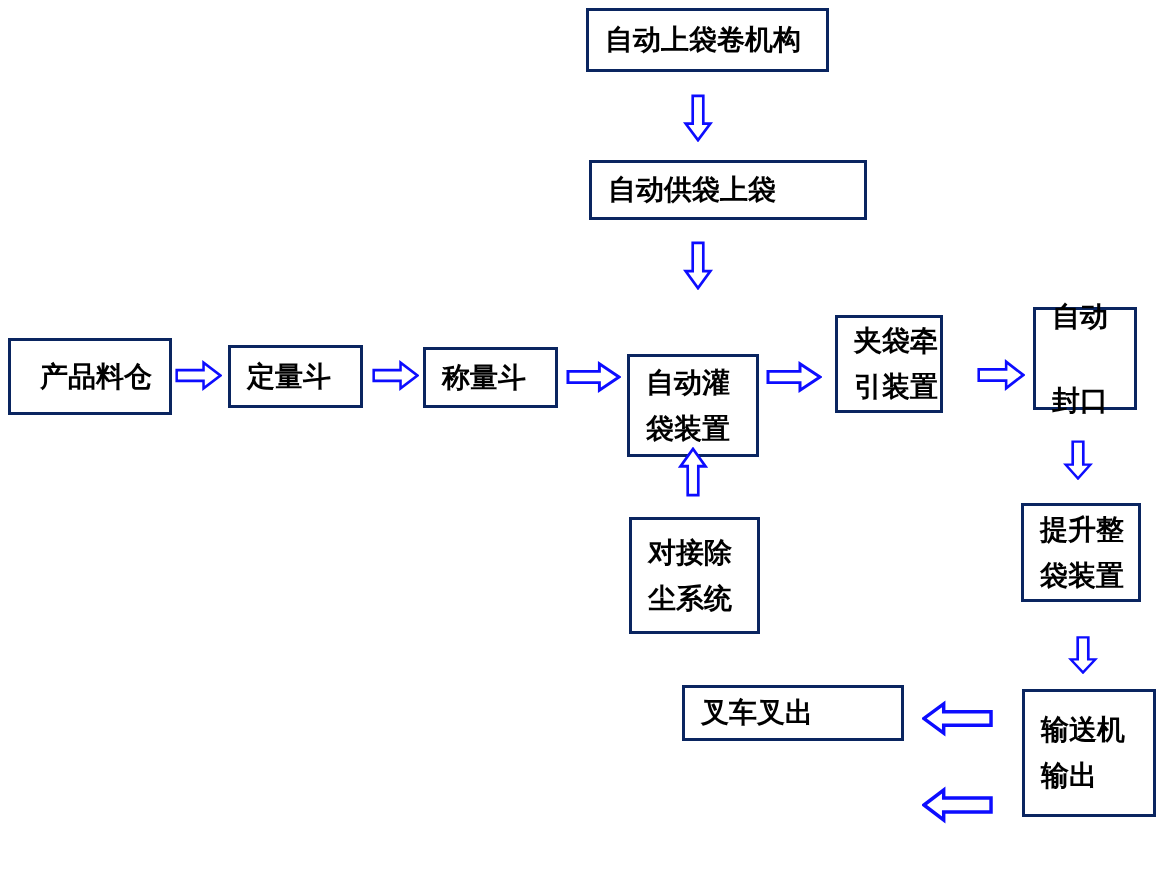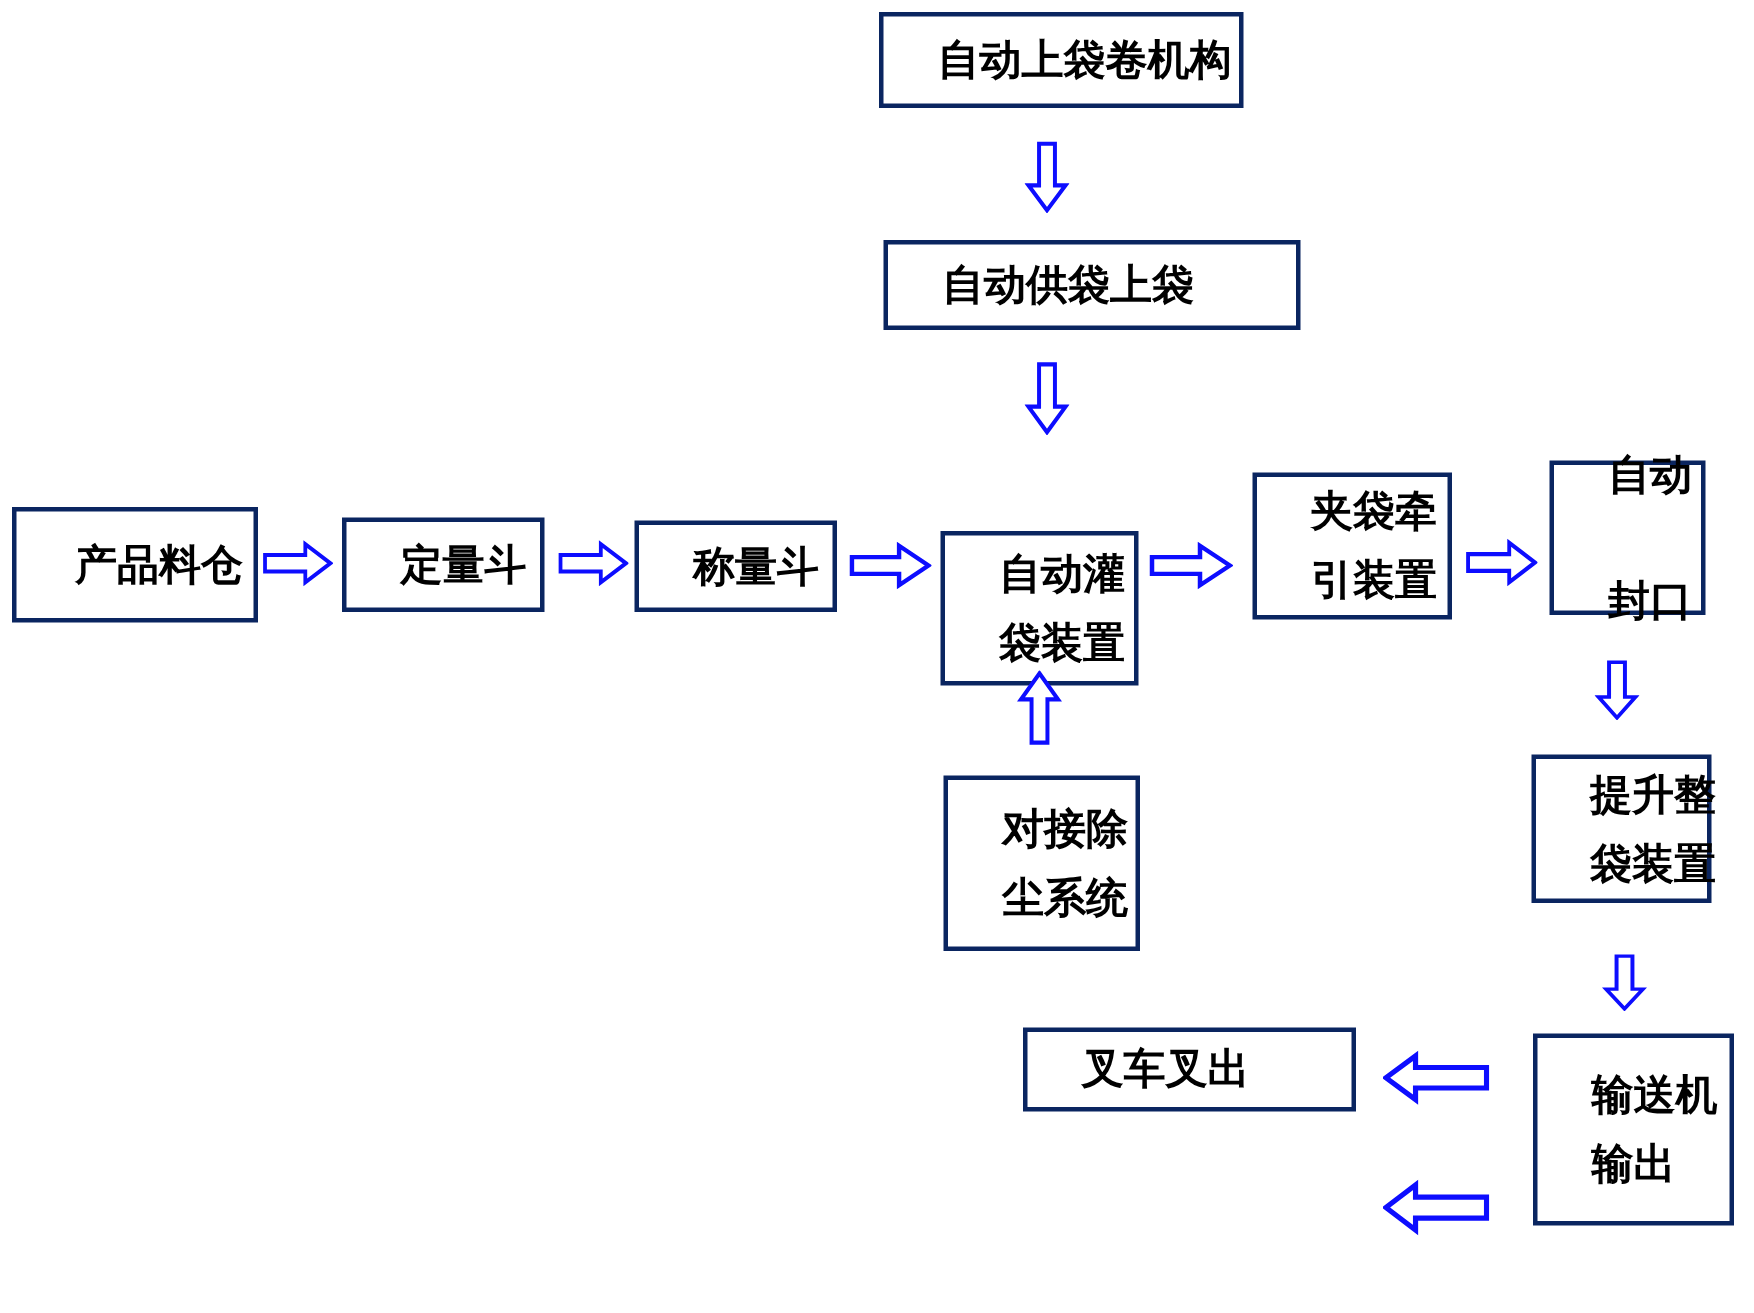--- a/index.html
+++ b/index.html
@@ -18,41 +18,41 @@
   }
   .node{
     position:absolute;
     box-sizing:border-box;
     border:3.5px solid var(--border);
     background:var(--bg);
     display:flex;
     flex-direction:column;
     justify-content:center;
     align-items:flex-start;
-    padding-left:36px;
+    padding-left:16px;
     padding-right:4px;
     font-size:28px;
     font-weight:bold;
     color:var(--text);
     line-height:46px;
     white-space:nowrap;
   }
   .arrow{position:absolute;}
   .arrow svg{display:block;width:100%;height:100%;}
   .arrow polygon{fill:#ffffff;stroke:var(--arrow);stroke-width:3;stroke-linejoin:miter;}
   .arrow.big polygon{stroke-width:3.5;}
 
   
   #n-bag_roll {left:586px;top:8px;  width:243px;height:64px;}
   #n-bag_feed {left:589px;top:160px;width:278px;height:60px;}
   #n-silo     {left:8px;  top:338px;width:164px;height:77px;align-items:center;}
   #n-dosing   {left:228px;top:345px;width:135px;height:63px;}
   #n-weighing {left:423px;top:347px;width:135px;height:61px;}
   #n-filling  {left:627px;top:314px;width:132px;height:103px;margin-top:40px;}
-  #n-clamp    {left:835px;top:315px;width:133px;height:98px;}
+  #n-clamp    {left:835px;top:315px;width:108px;height:98px;}
   #n-sealing  {left:1033px;top:307px;width:104px;height:103px;gap:38px;}
   #n-dust     {left:629px;top:517px;width:131px;height:117px;}
   #n-lift     {left:1021px;top:503px;width:120px;height:99px;}
   #n-conveyor {left:1022px;top:689px;width:134px;height:128px;}
   #n-forklift {left:659px;top:685px;width:222px;height:56px;margin-left:23px;}
   #n-loader   {left:659px;top:752px;width:220px;height:98px;}
 
   
   #a1 {left:683px;top:94px; width:30px;height:48px;}
   #a2 {left:683px;top:241px;width:30px;height:49px;}

